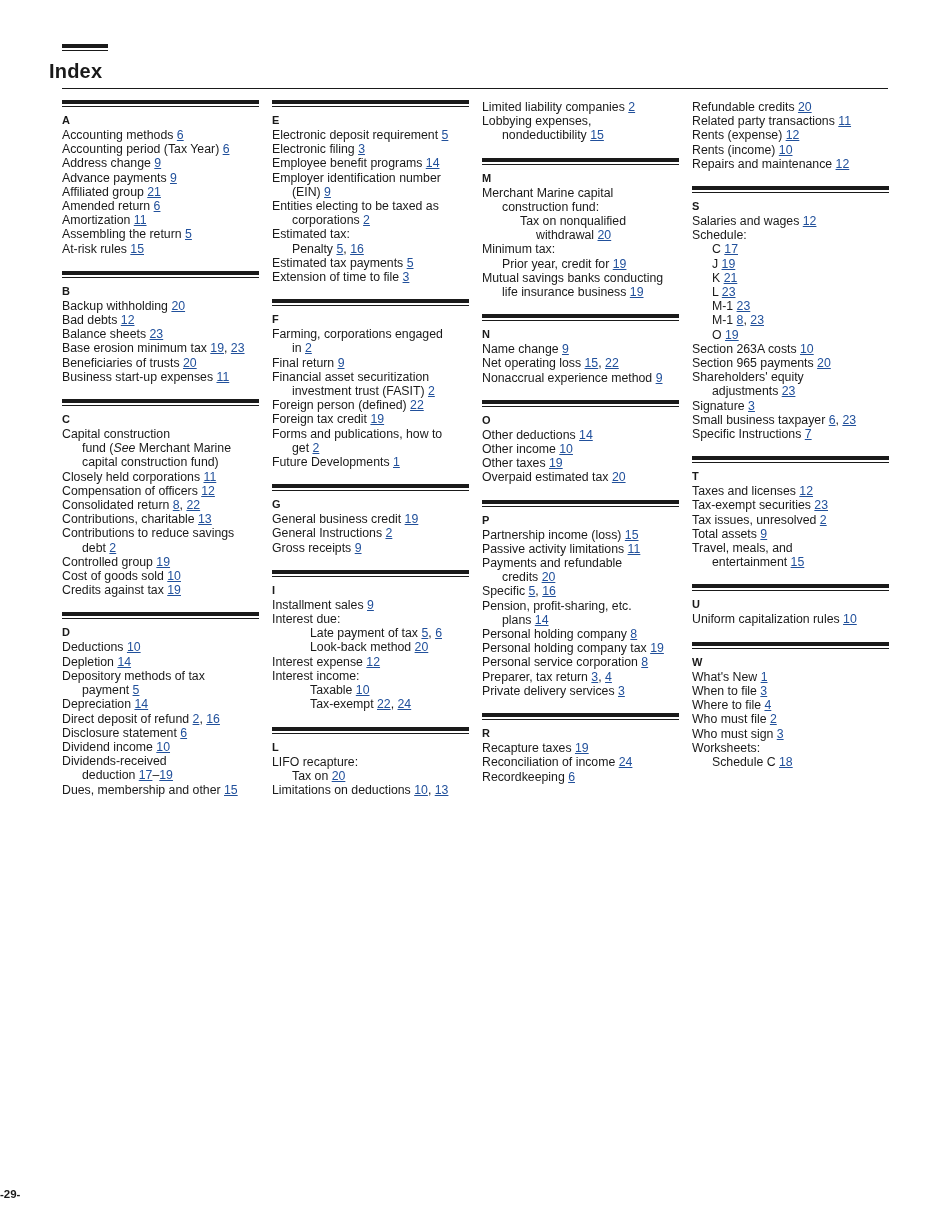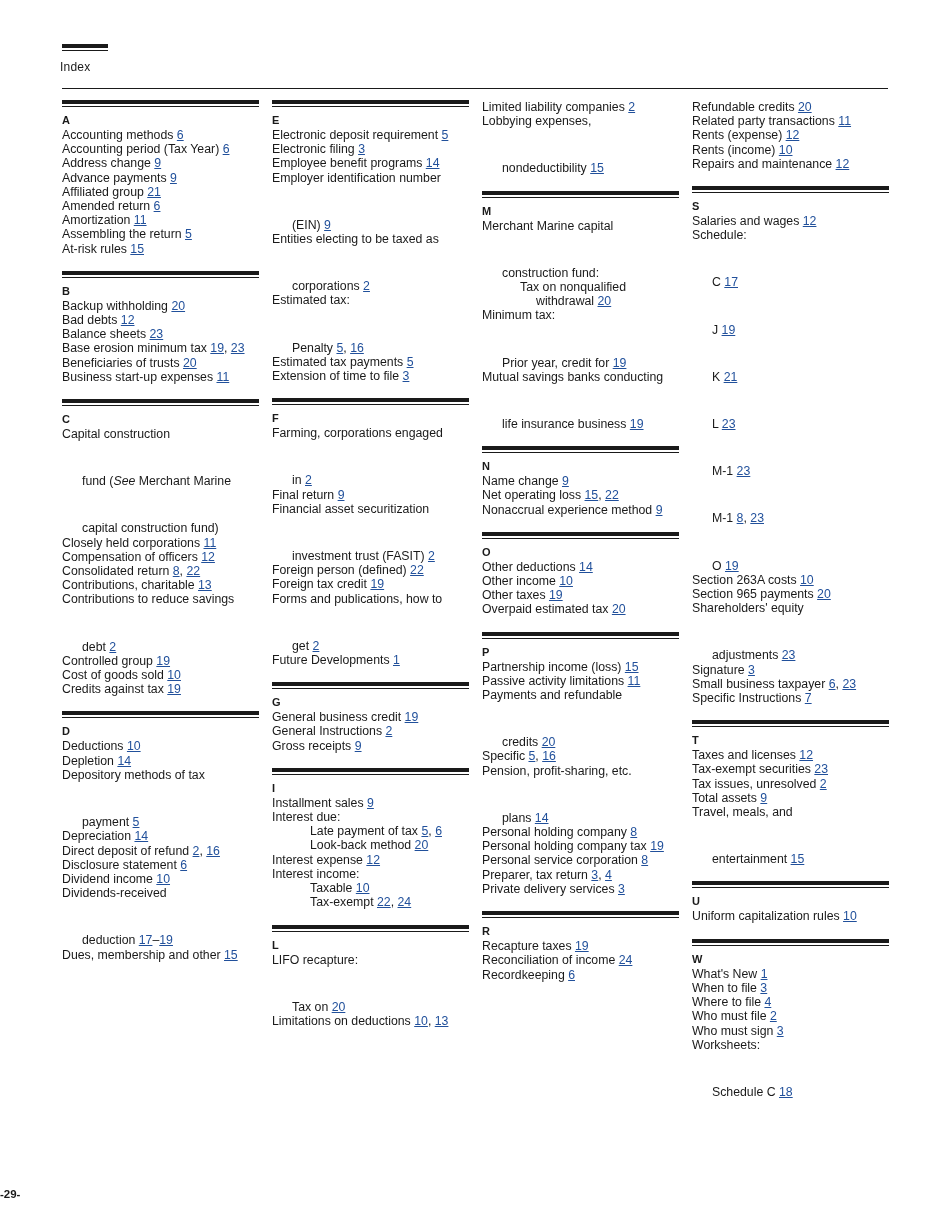--- a/index.html
+++ b/index.html
@@ -33,24 +33,24 @@
     height: 4px;
     background: #1a1a1a;
   }
   .top-mark .bar-thin {
     height: 1px;
     background: #1a1a1a;
     margin-top: 2px;
   }
   .index-title {
     position: absolute;
-    left: 60px;
+    left: 49px;
     top: 60px;
-    font-size: 12px;
-    font-weight: normal;
+    font-size: 20px;
+    font-weight: bold;
     letter-spacing: 0.2px;
     color: #1a1a1a;
   }
   .title-rule {
     position: absolute;
     left: 62px;
     top: 88px;
     width: 826px;
     height: 1px;
     background: #1a1a1a;
@@ -96,21 +96,21 @@
   }
 
   
   .entry {
     font-size: 12.3px;
     line-height: 14.2px;
     color: #1a1a1a;
     white-space: normal;
   }
   .entry.lvl1 { padding-left: 0; text-indent: 0; }
-  .entry.lvl2 { padding-left: 20px; margin-top: 33px; }
+  .entry.lvl2 { padding-left: 20px; }
   .entry.lvl3 { padding-left: 38px; }
   .entry.lvl4 { padding-left: 54px; }
 
   .lnk {
     color: #21509b;
     text-decoration: underline;
     cursor: pointer;
   }
   .ital { font-style: italic; }
 

